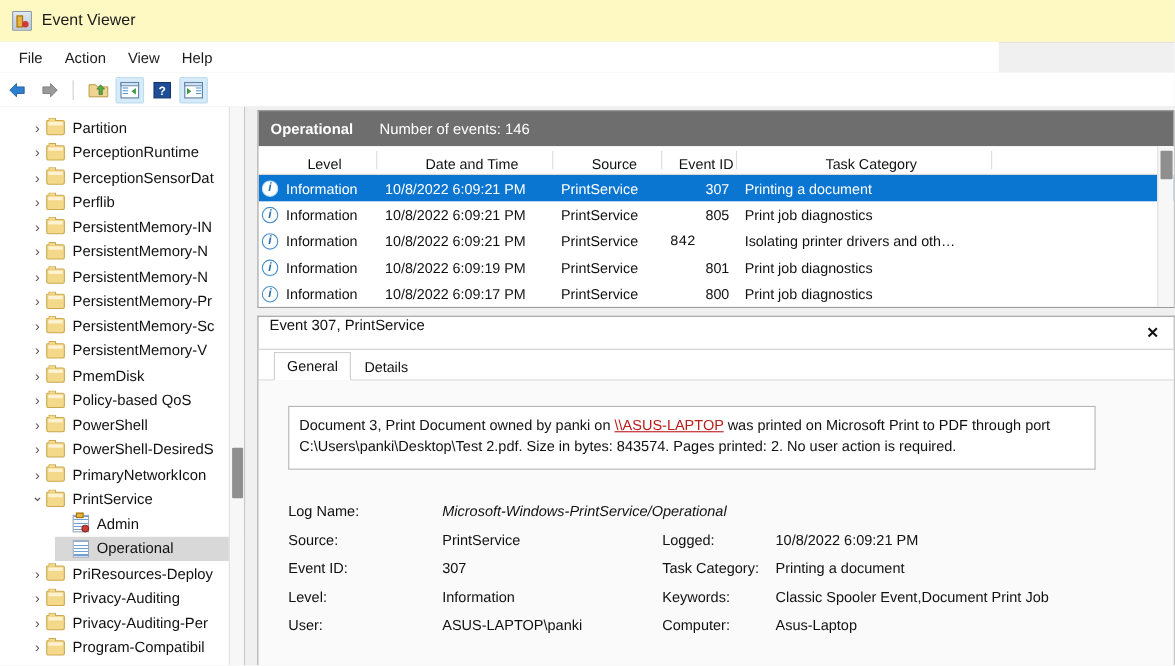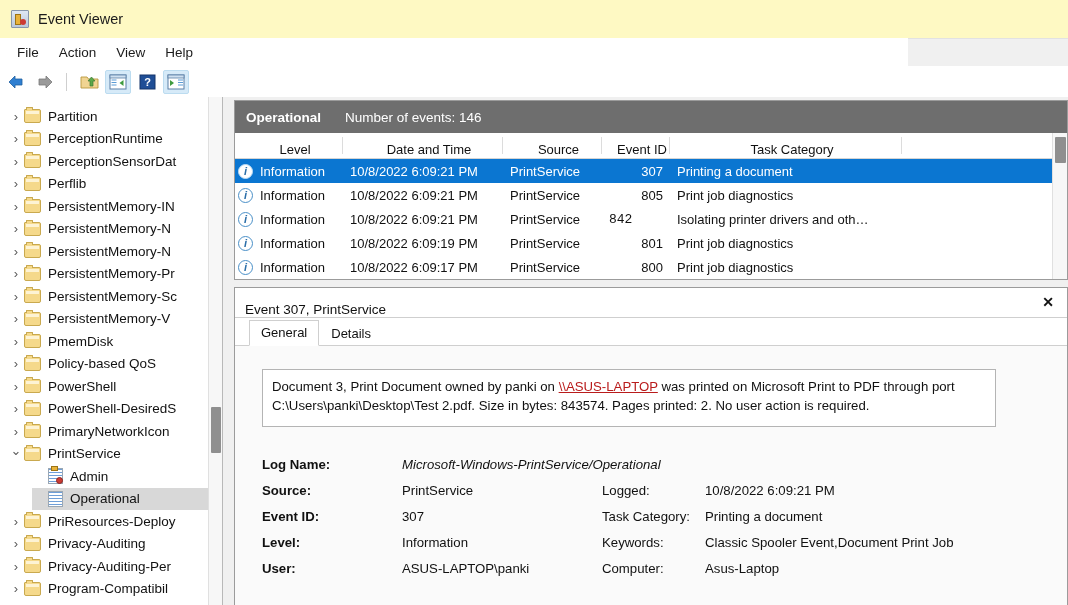--- a/index.html
+++ b/index.html
@@ -110,22 +110,23 @@
   .tree-panel {
     position: absolute;
     left: 0; top: 97px;
     width: 222px; height: 508px;
     background: #ffffff;
     border-right: 1px solid #b8b8b8;
     overflow: hidden;
   }
   .tree-rows {
     position: absolute;
-    left: 8px; top: 8px;
+    left: 0; top: 8px;
     width: 208px;
+    padding-left: 26px;
   }
   .tree-row {
     height: 22.5px;
     display: flex;
     align-items: center;
     white-space: nowrap;
     font-size: 13.5px;
     color: #111111;
     box-sizing: border-box;
   }
@@ -340,21 +341,21 @@
     border: 1px solid #9b9b9b;
     border-bottom: none;
     box-sizing: border-box;
     overflow: hidden;
   }
   .det-head {
     position: relative;
     height: 29px;
     border-bottom: 1px solid #cfcfcf;
     display: flex;
-    align-items: flex-end;
+    align-items: flex-start;
     font-size: 13.5px;
     color: #111111;
     padding-left: 10px;
   }
   .det-close {
     position: absolute;
     right: 9px; top: 5px;
     width: 20px; height: 20px;
     text-align: center;
     line-height: 19px;
@@ -413,21 +414,21 @@
     left: 27px; top: 105px;
     width: 760px;
     font-size: 13.2px;
     color: #111111;
   }
   .meta-row {
     display: flex;
     height: 26px;
     align-items: center;
   }
-  .m-l1 { width: 140px; font-weight: bold; }
+  .m-l1 { width: 140px; }
   .m-v1 { width: 200px; }
   .m-l2 { width: 103px; }
   .m-v2 { flex: 1; }
   .m-v1.wide { width: auto; font-style: italic; }
 </style>
 </head>
 <body>
 
 <div id="app">
 

